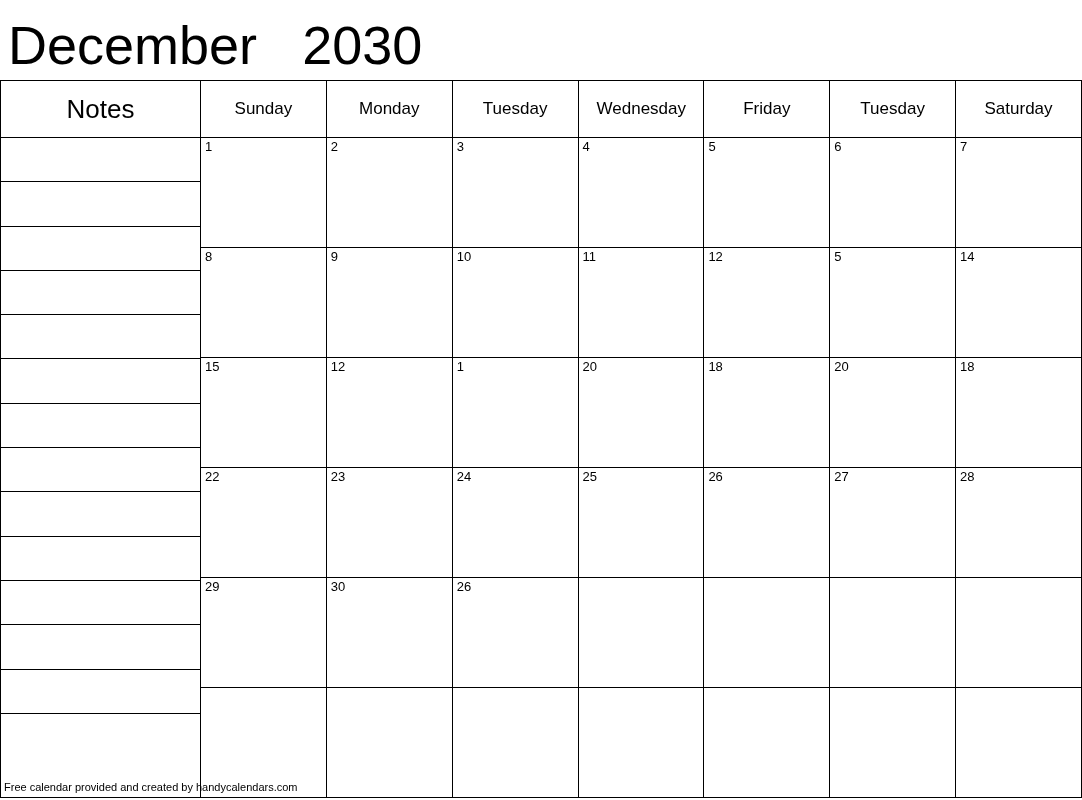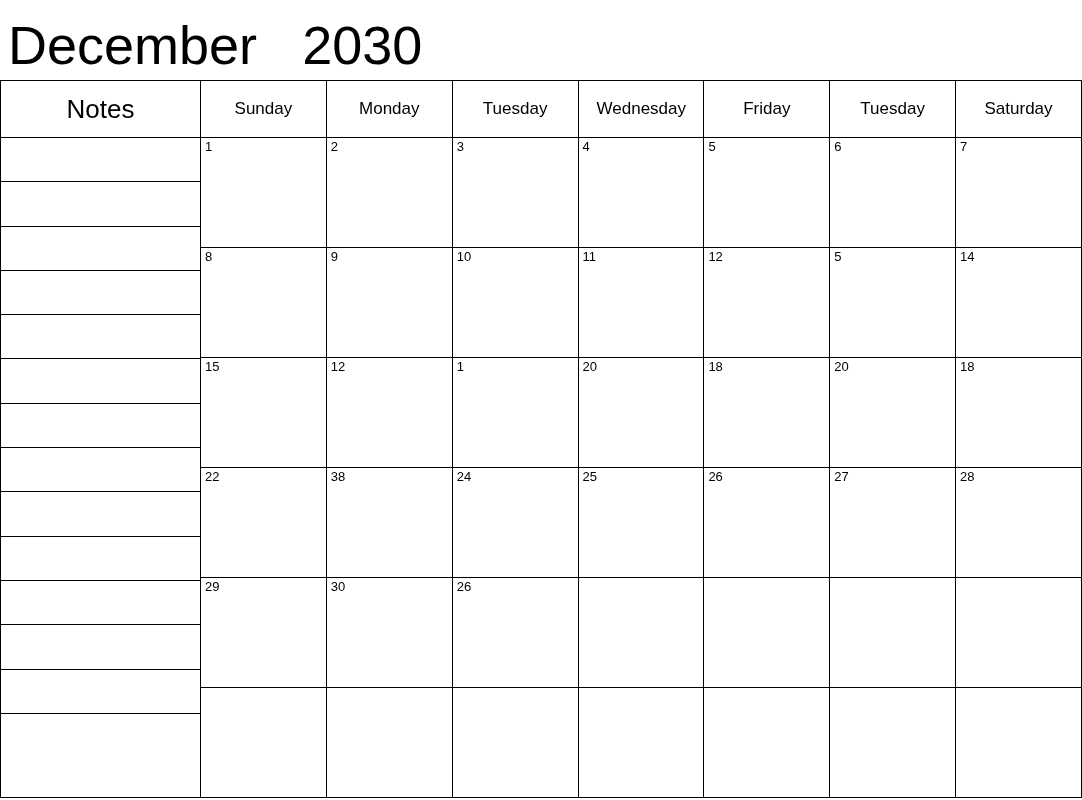--- a/index.html
+++ b/index.html
@@ -230,21 +230,21 @@
           <td class="daycell">
               <span class="daynum">18</span>
             </td>
         </tr>
 
         <tr>
           <td class="daycell">
               <span class="daynum">22</span>
             </td>
           <td class="daycell">
-              <span class="daynum">38</span>
+              <span class="daynum">23</span>
             </td>
           <td class="daycell">
               <span class="daynum">24</span>
             </td>
           <td class="daycell">
               <span class="daynum">25</span>
             </td>
           <td class="daycell">
               <span class="daynum">26</span>
             </td>
@@ -300,14 +300,15 @@
               <span class="daynum"></span>
             </td>
           <td class="daycell">
               <span class="daynum"></span>
             </td>
         </tr>
       </tbody>
     </table>
   </div>
 
+  <div class="footer">Free calendar provided and created by handycalendars.com</div>
 
 </div>
 
 </body></html>

